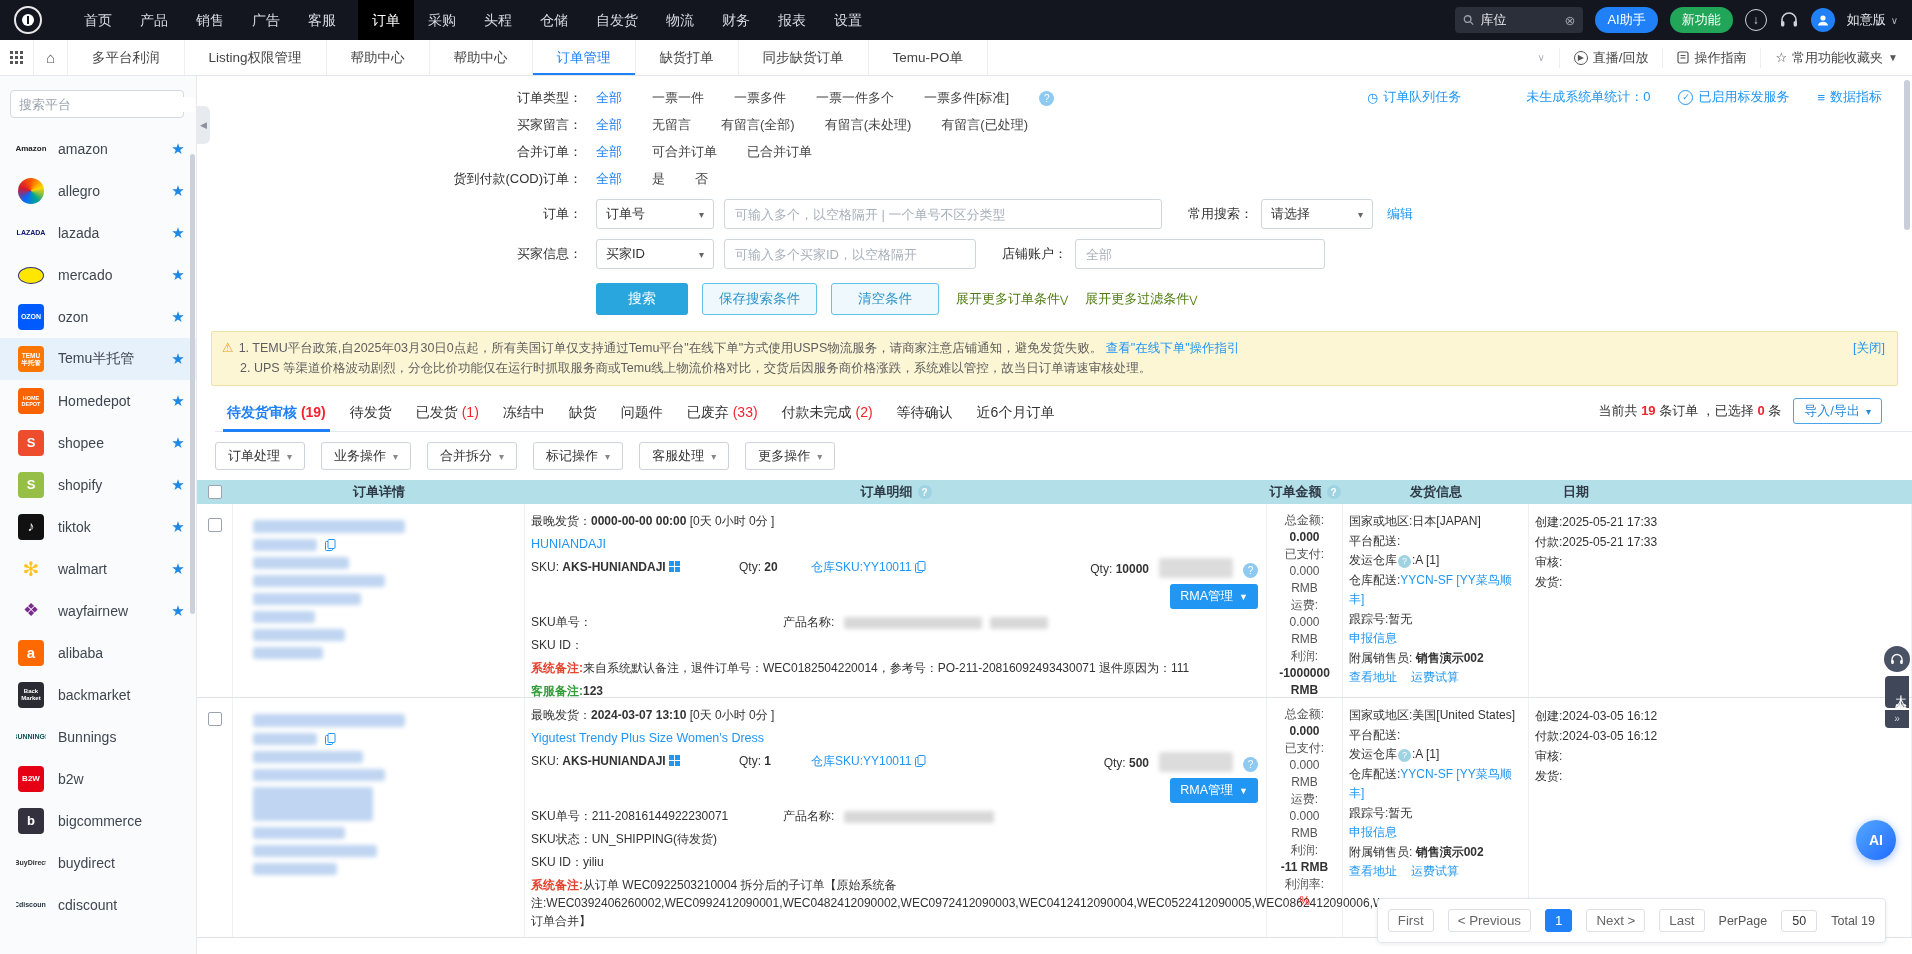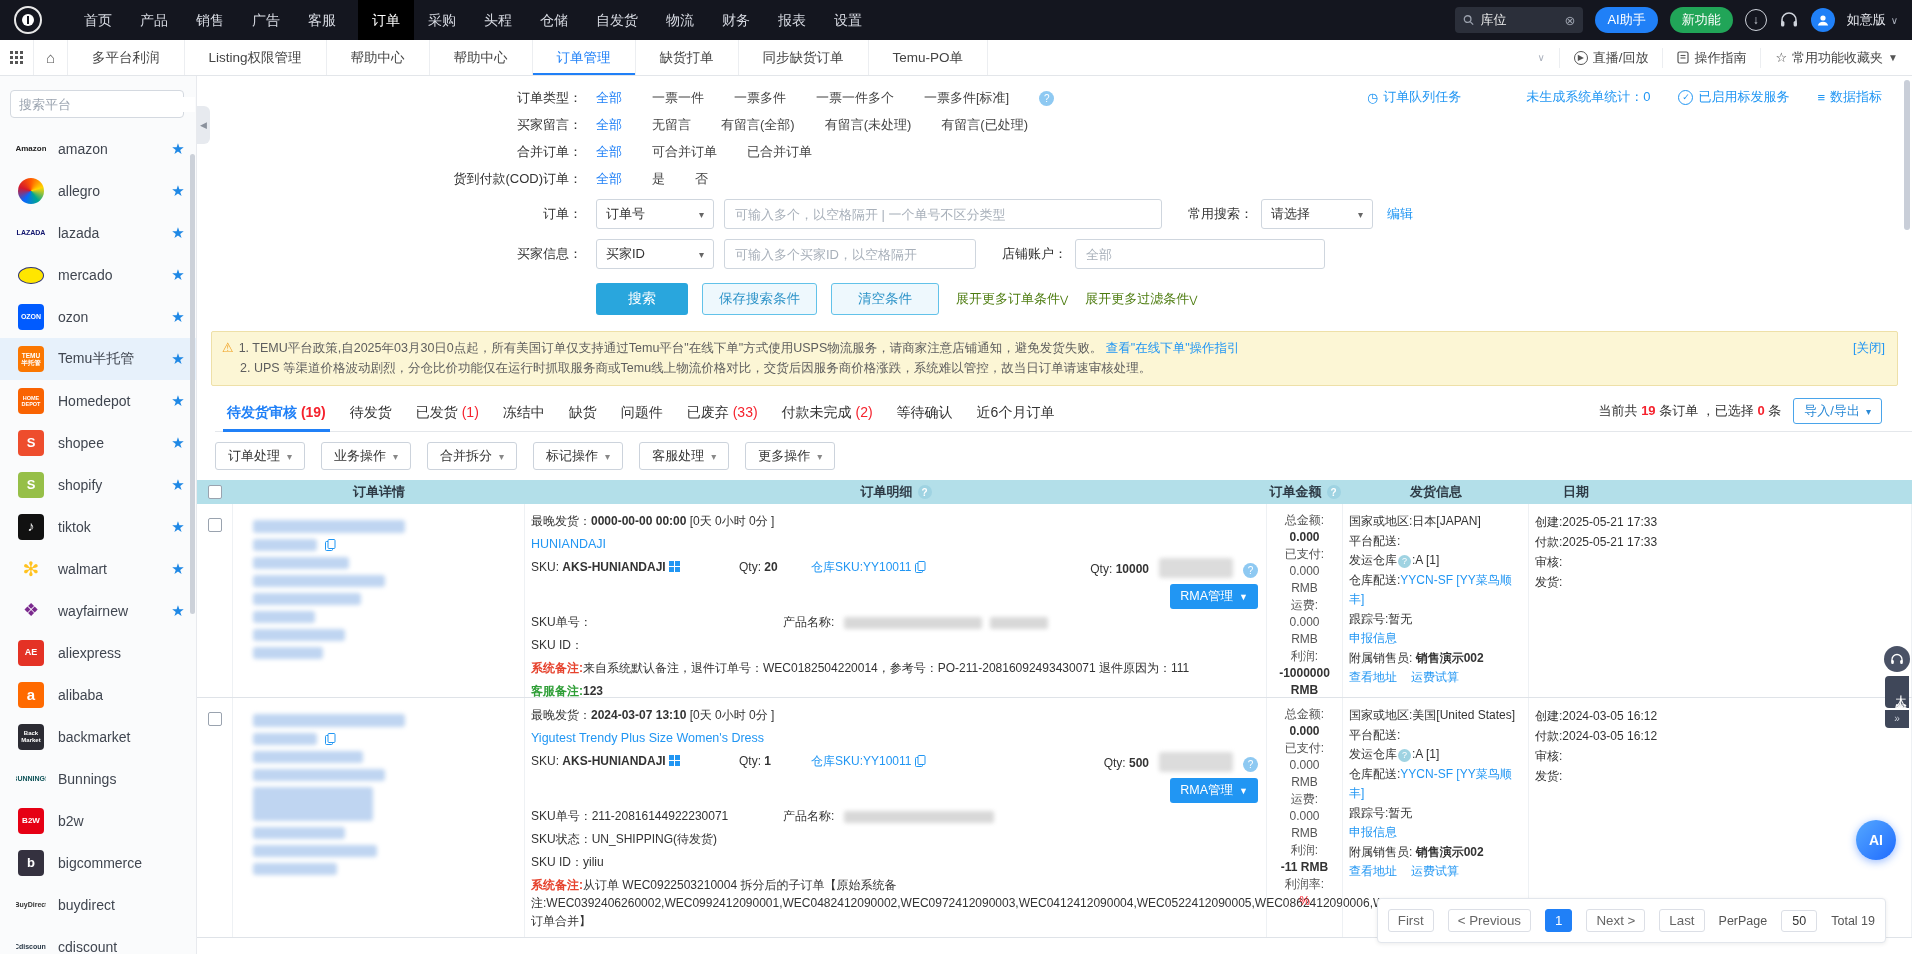--- a/index.html
+++ b/index.html
@@ -352,27 +352,20 @@
             </span>
             <span class="sb-label">walmart</span>
             <span class="sb-star">★</span>
           </div>
           <div class="sb-item">
             <span class="sb-ic">
               <span style="font-size: 18px; font-weight: bold; line-height: 1.1; text-align: center; color: rgb(123, 42, 142);">❖</span>
             </span>
             <span class="sb-label">wayfairnew</span>
             <span class="sb-star">★</span>
-          </div>
-          <div class="sb-item">
-            <span class="sb-ic">
-              <span style="font-size: 9px; font-weight: bold; line-height: 1.1; text-align: center; color: rgb(255, 255, 255); display: flex; align-items: center; justify-content: center; width: 26px; height: 26px; border-radius: 4px; background: rgb(228, 50, 37);">AE</span>
-            </span>
-            <span class="sb-label">aliexpress</span>
-            <span class="sb-star"></span>
           </div>
           <div class="sb-item">
             <span class="sb-ic">
               <span style="font-size: 15px; font-weight: bold; line-height: 1.1; text-align: center; color: rgb(255, 255, 255); display: flex; align-items: center; justify-content: center; width: 26px; height: 26px; border-radius: 4px; background: rgb(255, 106, 0);">a</span>
             </span>
             <span class="sb-label">alibaba</span>
             <span class="sb-star"></span>
           </div>
           <div class="sb-item">
             <span class="sb-ic">

